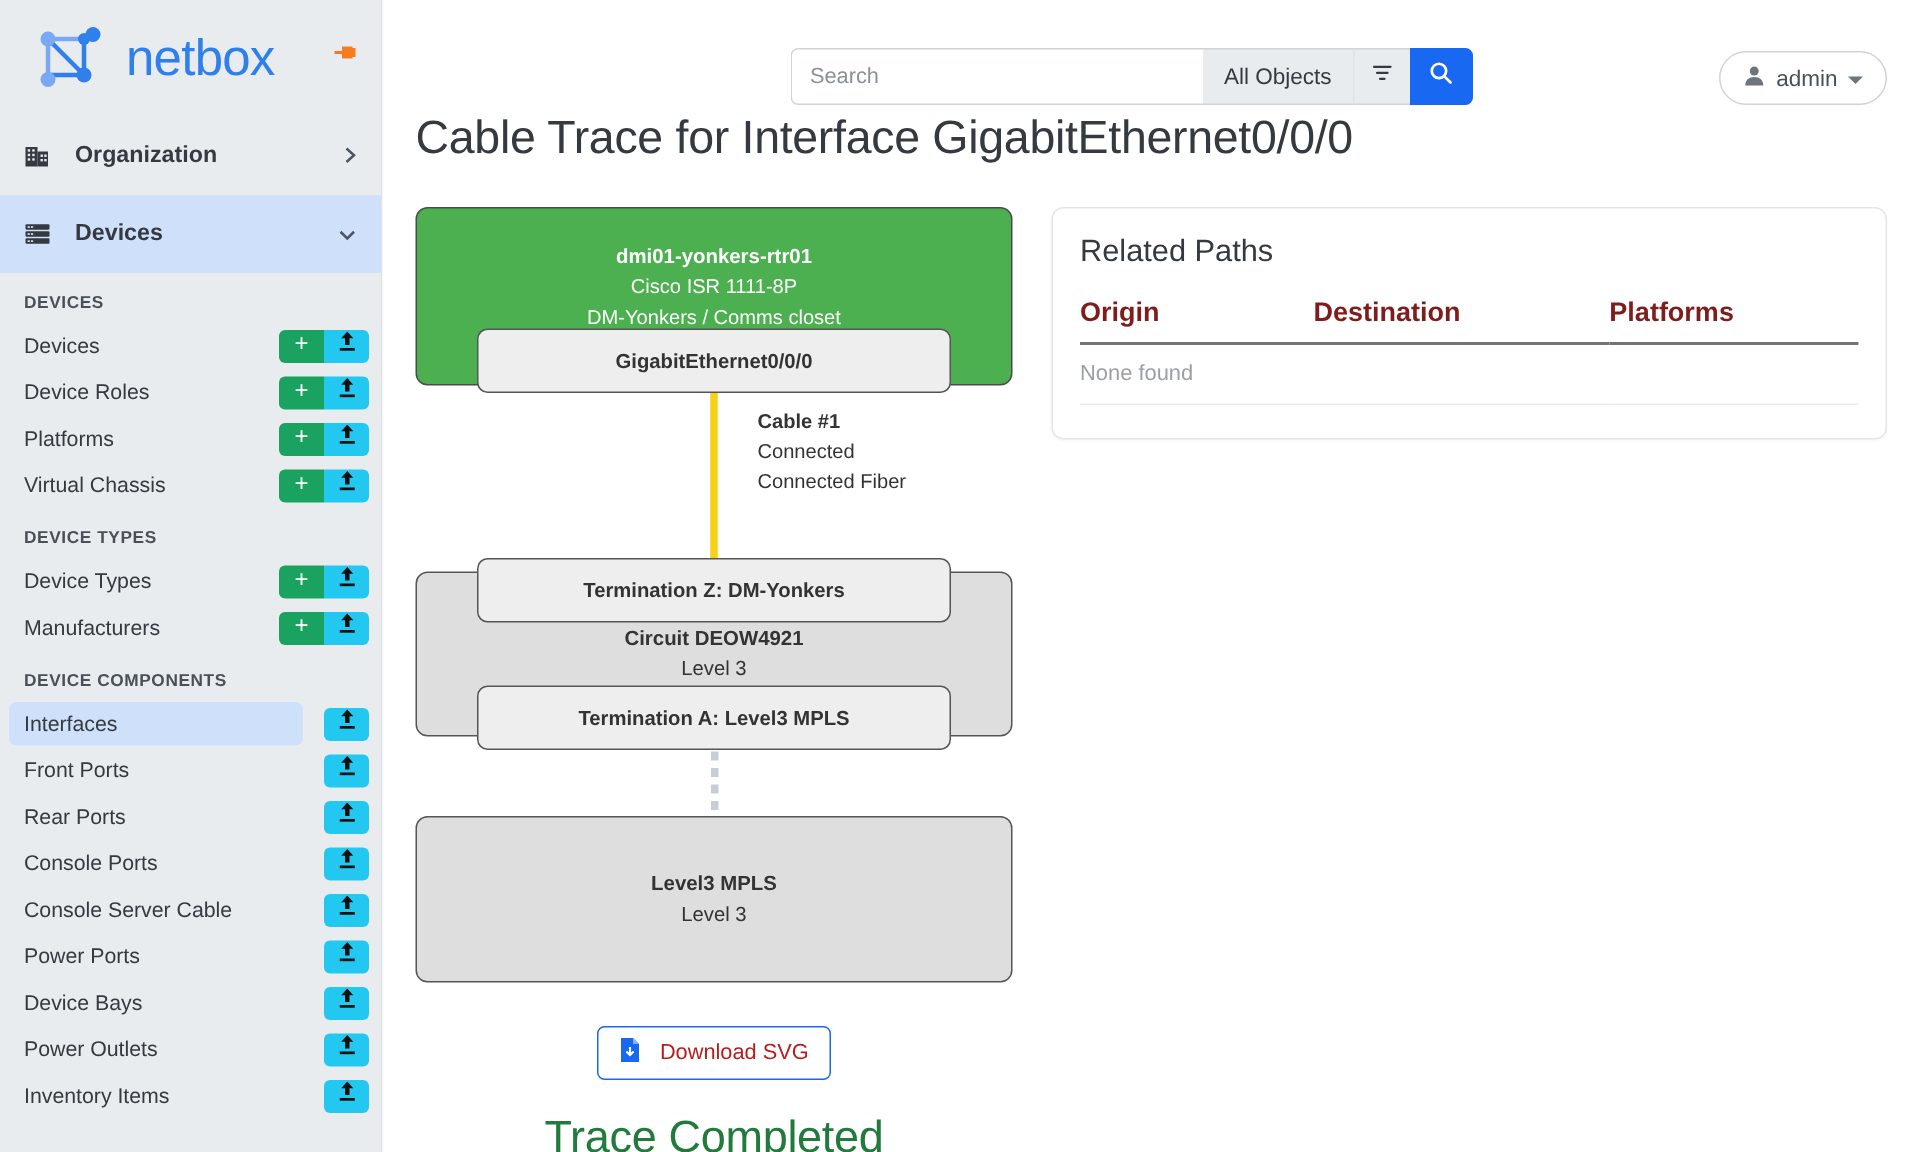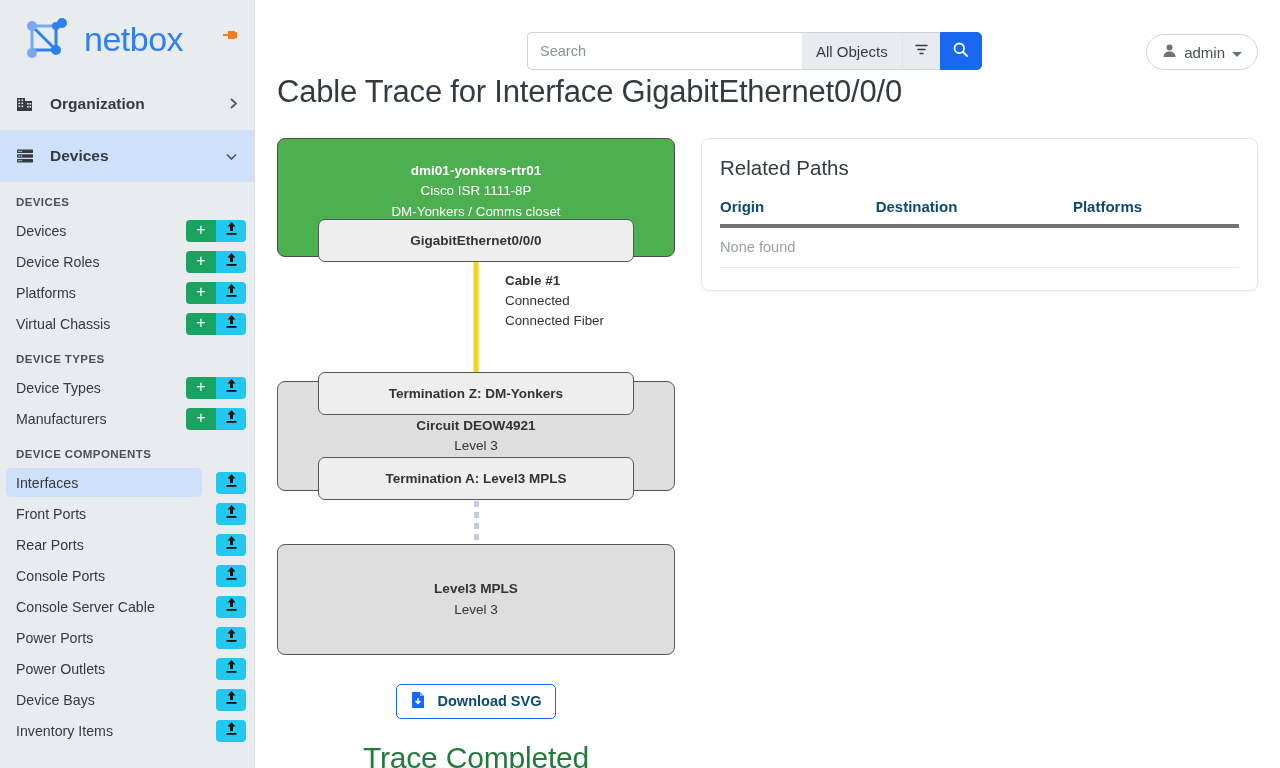--- a/index.html
+++ b/index.html
@@ -172,41 +172,40 @@
   .provider-box {
     background: #dedede; border: 1px solid #555; border-radius: 8px;
     text-align: center; padding: 34px 10px; width: 398px; margin-top: 4px;
   }
   .provider-box .p1 { font-size: 13.6px; font-weight: 700; color: #333; line-height: 1.5; }
   .provider-box .p2 { font-size: 13.5px; color: #333; line-height: 1.5; }
 
   .dl-wrap { display: flex; justify-content: center; margin-top: 29px; }
   .dl-btn {
     display: inline-flex; align-items: center; gap: 13px;
-    border: 1px solid #1868f2; color: #0c4a6e; background: #fff;
+    border: 1px solid #1868f2; color: #b91c1c; background: #fff;
     border-radius: 5px; padding: 7px 14px; font-size: 14.5px; cursor: pointer;
     font-family: "Liberation Sans", sans-serif;
-    font-weight: bold;
   }
   .trace-status {
     text-align: center; color: #237a3d; font-size: 30px;
     font-weight: 400; margin-top: 22px; letter-spacing: -0.2px;
   }
 
   
   .card {
     border: 1px solid #e3e6ea; border-radius: 8px;
     background: #fff; padding: 17px 18px 22px 18px;
     box-shadow: 0 1px 2px rgba(0,0,0,0.04);
   }
   .card-title { font-size: 20.5px; font-weight: 400; color: #343a40; margin-bottom: 18px; }
   table.paths { width: 100%; border-collapse: collapse; }
   table.paths th {
-    text-align: left; font-size: 15px; font-weight: 700; color: #0c4a6e;
-    padding: 0 0 9px 0; border-bottom: 4px solid #737373;
+    text-align: left; font-size: 18px; font-weight: 700; color: #7f1d1d;
+    padding: 0 0 9px 0; border-bottom: 2px solid #737373;
   }
   table.paths td {
     font-size: 14.6px; color: #9aa0a6; padding: 11px 0 12px 0;
     border-bottom: 1px solid #e9ecef;
   }
 </style>
 </head>
 <body>
 
 <div class="app">
@@ -437,33 +436,33 @@
             <div class="mini-btn imp solo">
               <span><svg width="13" height="14" viewBox="0 0 13 14" fill="#111">
                   <path d="M6.5 0 L10.5 4.5 H8 V9 H5 V4.5 H2.5 Z"></path>
                   <rect x="1.5" y="11" width="10" height="1.8"></rect>
                 </svg></span>
             </div>
           </div>
         </div>
         <div class="nav-row">
           <div class="hit"></div>
+          <div class="name">Device Bays</div>
+          <div class="btn-group">
+            <div class="mini-btn imp solo">
+              <span><svg width="13" height="14" viewBox="0 0 13 14" fill="#111">
+                  <path d="M6.5 0 L10.5 4.5 H8 V9 H5 V4.5 H2.5 Z"></path>
+                  <rect x="1.5" y="11" width="10" height="1.8"></rect>
+                </svg></span>
+            </div>
+          </div>
+        </div>
+        <div class="nav-row">
+          <div class="hit"></div>
           <div class="name">Power Outlets</div>
-          <div class="btn-group">
-            <div class="mini-btn imp solo">
-              <span><svg width="13" height="14" viewBox="0 0 13 14" fill="#111">
-                  <path d="M6.5 0 L10.5 4.5 H8 V9 H5 V4.5 H2.5 Z"></path>
-                  <rect x="1.5" y="11" width="10" height="1.8"></rect>
-                </svg></span>
-            </div>
-          </div>
-        </div>
-        <div class="nav-row">
-          <div class="hit"></div>
-          <div class="name">Device Bays</div>
           <div class="btn-group">
             <div class="mini-btn imp solo">
               <span><svg width="13" height="14" viewBox="0 0 13 14" fill="#111">
                   <path d="M6.5 0 L10.5 4.5 H8 V9 H5 V4.5 H2.5 Z"></path>
                   <rect x="1.5" y="11" width="10" height="1.8"></rect>
                 </svg></span>
             </div>
           </div>
         </div>
         <div class="nav-row">

